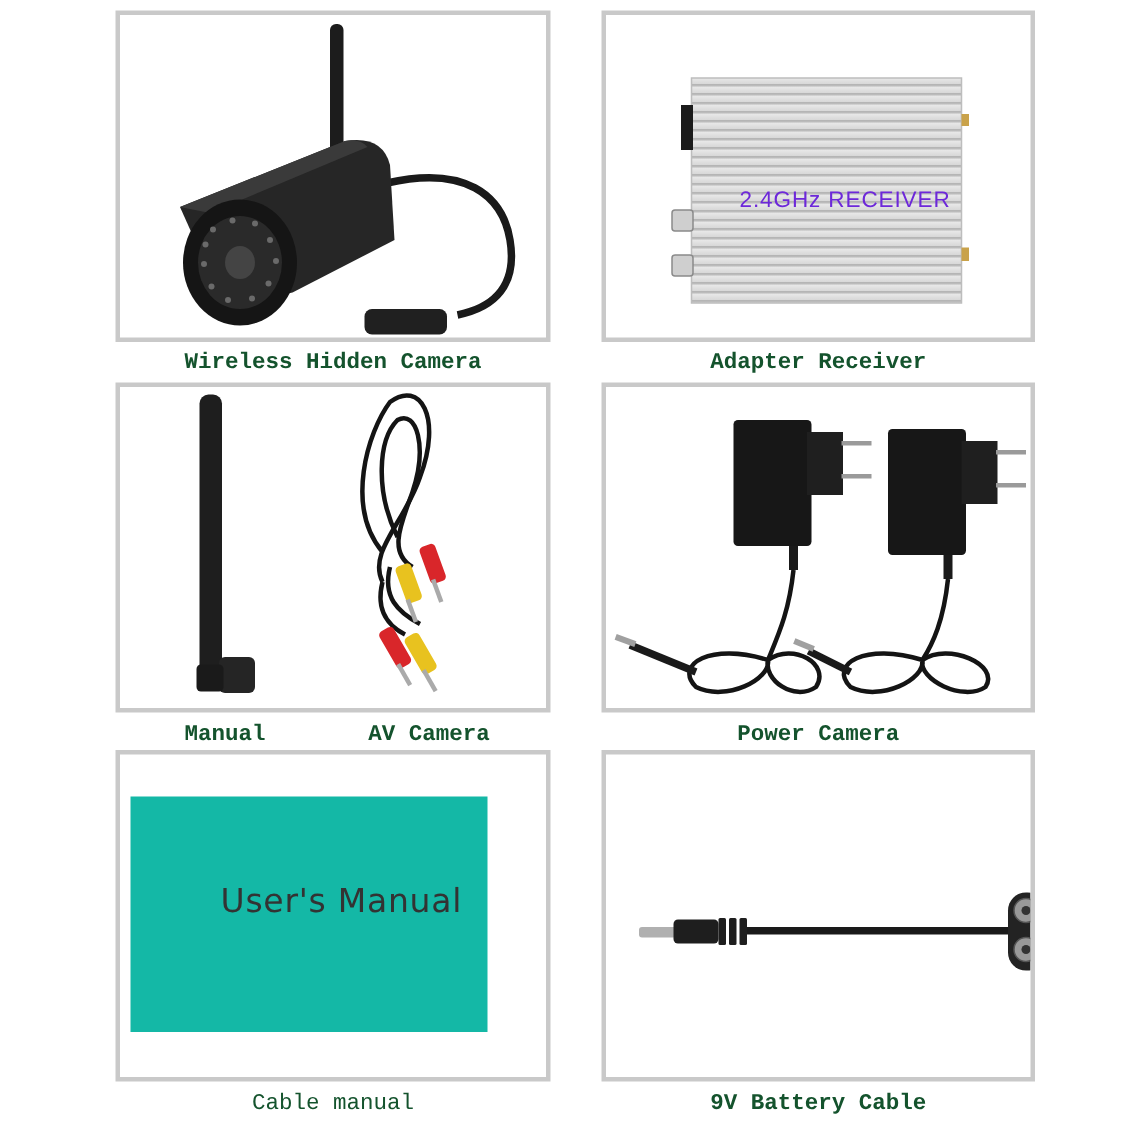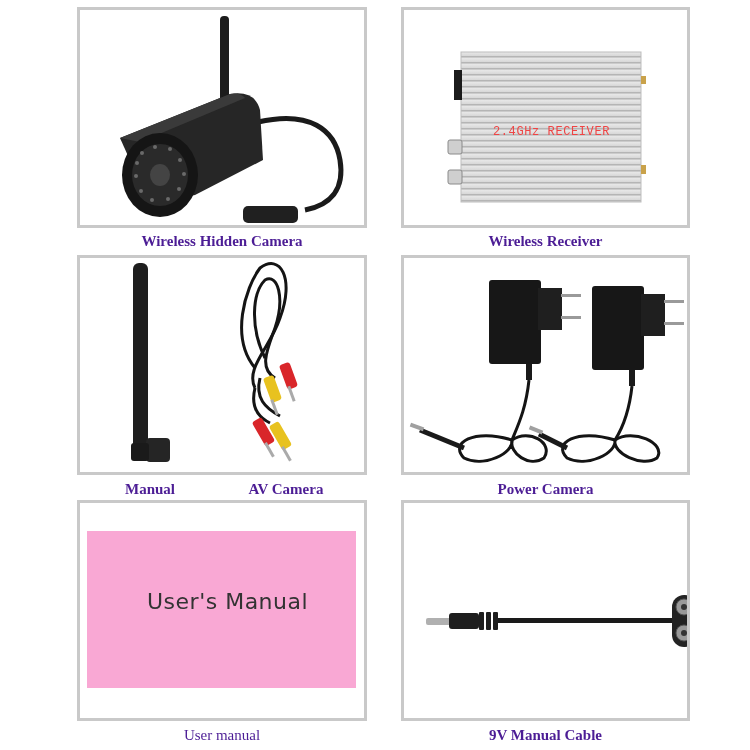--- a/index.html
+++ b/index.html
@@ -1,27 +1,27 @@
 <!DOCTYPE html>
 <html><head>
 <meta charset="utf-8">
 <style>
   html, body { margin: 0; padding: 0; background: #ffffff; }
   body { width: 750px; height: 750px; position: relative; overflow: hidden;
          font-family: "Liberation Sans", sans-serif; }
   .panel { position: absolute; box-sizing: border-box; border: 3px solid #c9c9c9; background: #fff; overflow: hidden; }
-  .caption { position: absolute; font-family: Liberation Serif, serif; font-size: 15px; color: #4c1d95;
+  .caption { position: absolute; font-family: Liberation Mono, monospace; font-size: 15px; color: #14532d;
              text-align: center; white-space: nowrap; }
   .caption.bold { font-weight: bold; }
   svg { position: absolute; left: 0; top: 0; }
-  .manual-card { position: absolute; left: 7px; top: 28px; width: 269px; height: 157px; background: #f9a8d4; }
+  .manual-card { position: absolute; left: 7px; top: 28px; width: 238px; height: 157px; background: #14b8a6; }
   .manual-text { position: absolute; left: 60px; top: 58px; font-family: "DejaVu Sans", sans-serif;
                  font-size: 22px; color: #333; letter-spacing: 0.5px; white-space: nowrap; }
-  .receiver-label { position: absolute; left: 89px; top: 115px; font-family: Liberation Mono, monospace;
-                    font-size: 12px; color: #ef4444; letter-spacing: 0.6px; white-space: nowrap; }
+  .receiver-label { position: absolute; left: 89px; top: 115px; font-family: Liberation Sans, sans-serif;
+                    font-size: 15px; color: #6d28d9; letter-spacing: 0.6px; white-space: nowrap; }
 </style>
 </head>
 <body>
 
 <div class="panel" style="left:77px;top:7px;width:290px;height:221px;">
   <svg width="284" height="215" viewBox="0 0 284 215">
 
     <rect x="140" y="6" width="9" height="88" rx="4" fill="#1c1c1c"></rect>
 
     <path d="M178 112 C 230 100, 255 120, 260 150 C 265 180, 250 195, 225 200" stroke="#1a1a1a" stroke-width="5" fill="none"></path>
@@ -64,21 +64,21 @@
     </defs>
     <rect x="57" y="42" width="180" height="150" fill="url(#ribs)" stroke="#bdbdbd"></rect>
     <rect x="50" y="60" width="8" height="30" fill="#1b1b1b"></rect>
     <rect x="44" y="130" width="14" height="14" rx="2" fill="#cfcfcf" stroke="#8a8a8a"></rect>
     <rect x="44" y="160" width="14" height="14" rx="2" fill="#cfcfcf" stroke="#8a8a8a"></rect>
     <rect x="237" y="66" width="5" height="8" fill="#c9a24a"></rect>
     <rect x="237" y="155" width="5" height="9" fill="#c9a24a"></rect>
   </svg>
   <div class="receiver-label">2.4GHz  RECEIVER</div>
 </div>
-<div class="caption bold" style="left:401px;width:289px;top:233px;">Wireless Receiver</div>
+<div class="caption bold" style="left:401px;width:289px;top:233px;">Adapter Receiver</div>
 
 <div class="panel" style="left:77px;top:255px;width:290px;height:220px;">
   <svg width="284" height="214" viewBox="0 0 284 214">
 
     <rect x="53" y="5" width="15" height="190" rx="6" fill="#1e1e1e"></rect>
     <rect x="66" y="180" width="24" height="24" rx="4" fill="#252525"></rect>
     <rect x="51" y="185" width="18" height="18" rx="3" fill="#1a1a1a"></rect>
 
     <path d="M175 110 C 150 80, 165 30, 180 10 C 200 -5, 215 20, 200 60 C 190 90, 165 110, 175 130" stroke="#141414" stroke-width="3" fill="none"></path>
     <path d="M185 100 C 170 70, 172 35, 185 22 C 198 15, 205 40, 195 70 C 188 90, 178 110, 195 120" stroke="#141414" stroke-width="3" fill="none"></path>
@@ -126,32 +126,32 @@
     </g>
   </svg>
 </div>
 <div class="caption bold" style="left:401px;width:289px;top:481px;">Power Camera</div>
 
 <div class="panel" style="left:77px;top:500px;width:290px;height:221px;">
   <div class="manual-card">
     <div class="manual-text">User's Manual</div>
   </div>
 </div>
-<div class="caption" style="left:77px;width:290px;top:727px;">User manual</div>
+<div class="caption" style="left:77px;width:290px;top:727px;">Cable manual</div>
 
 <div class="panel" style="left:401px;top:500px;width:289px;height:221px;">
   <svg width="283" height="215" viewBox="0 0 283 215">
     <rect x="22" y="115" width="25" height="7" rx="2" fill="#b0b0b0"></rect>
     <rect x="45" y="110" width="30" height="16" rx="3" fill="#1e1e1e"></rect>
     <g fill="#1e1e1e">
       <rect x="75" y="109" width="5" height="18" rx="1"></rect>
       <rect x="82" y="109" width="5" height="18" rx="1"></rect>
       <rect x="89" y="109" width="5" height="18" rx="1"></rect>
     </g>
     <rect x="94" y="115" width="176" height="5" fill="#1a1a1a"></rect>
     <rect x="268" y="92" width="25" height="52" rx="12" fill="#232323"></rect>
     <circle cx="280" cy="104" r="8" fill="#999" stroke="#555"></circle>
     <circle cx="280" cy="130" r="8" fill="#999" stroke="#555"></circle>
     <circle cx="280" cy="104" r="3" fill="#333"></circle>
     <circle cx="280" cy="130" r="3" fill="#333"></circle>
   </svg>
 </div>
-<div class="caption bold" style="left:401px;width:289px;top:727px;">9V Manual Cable</div>
+<div class="caption bold" style="left:401px;width:289px;top:727px;">9V Battery Cable</div>
 
 </body></html>

